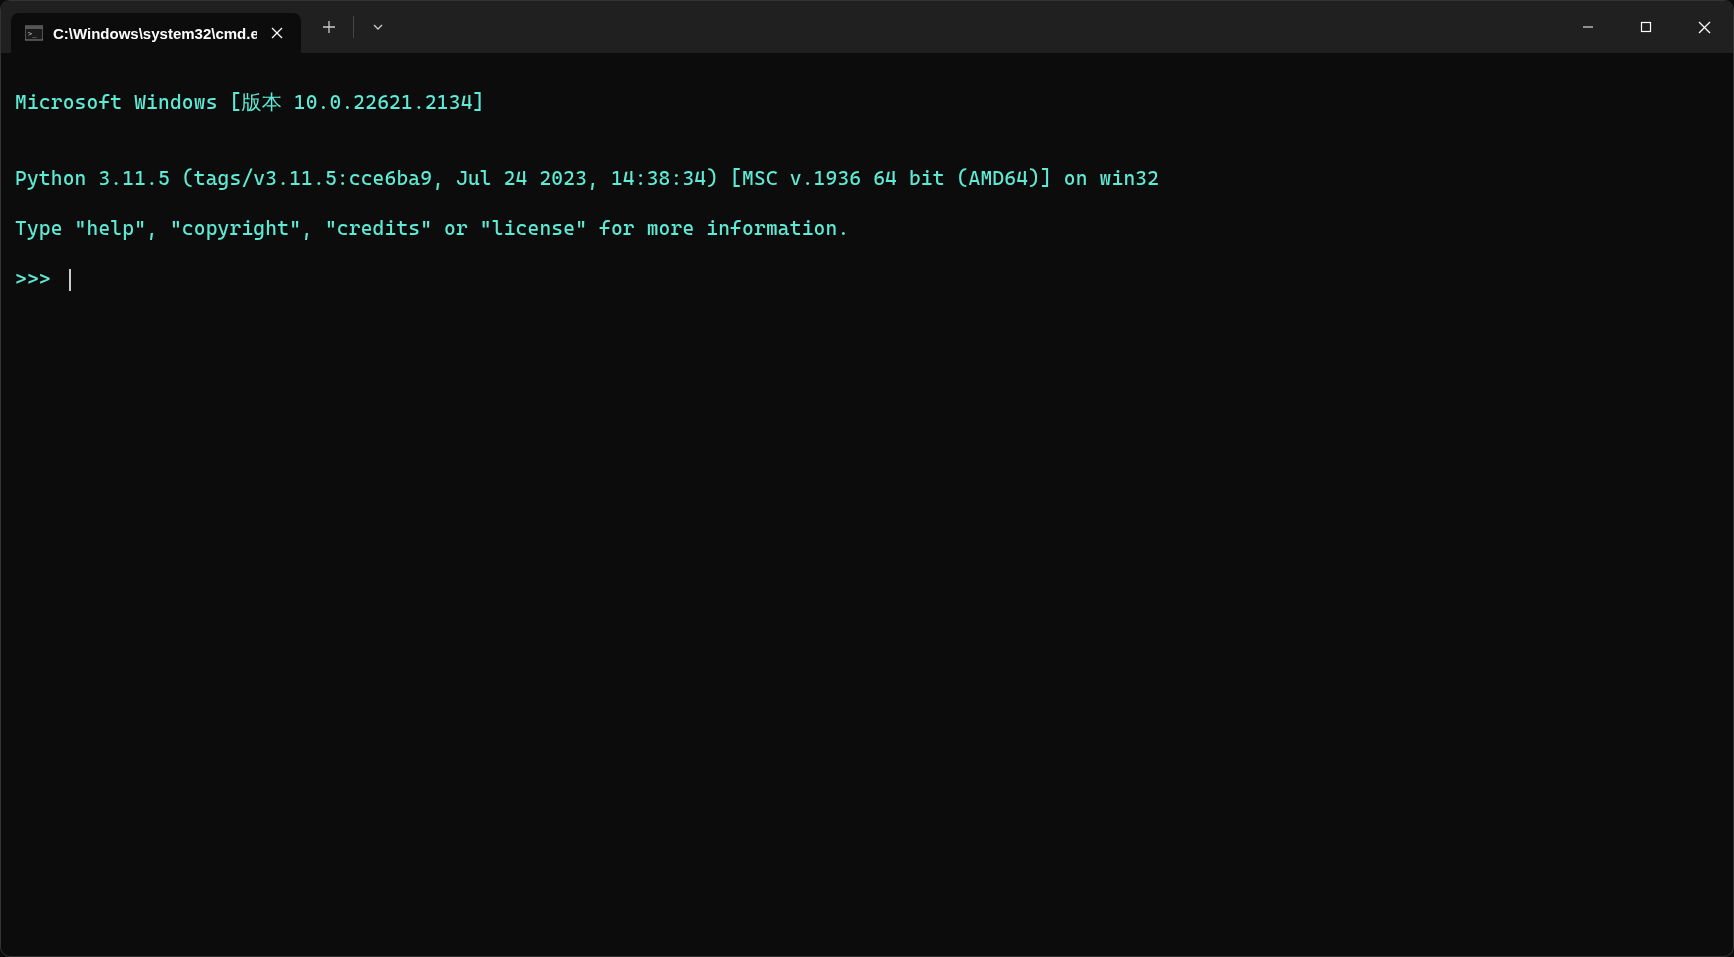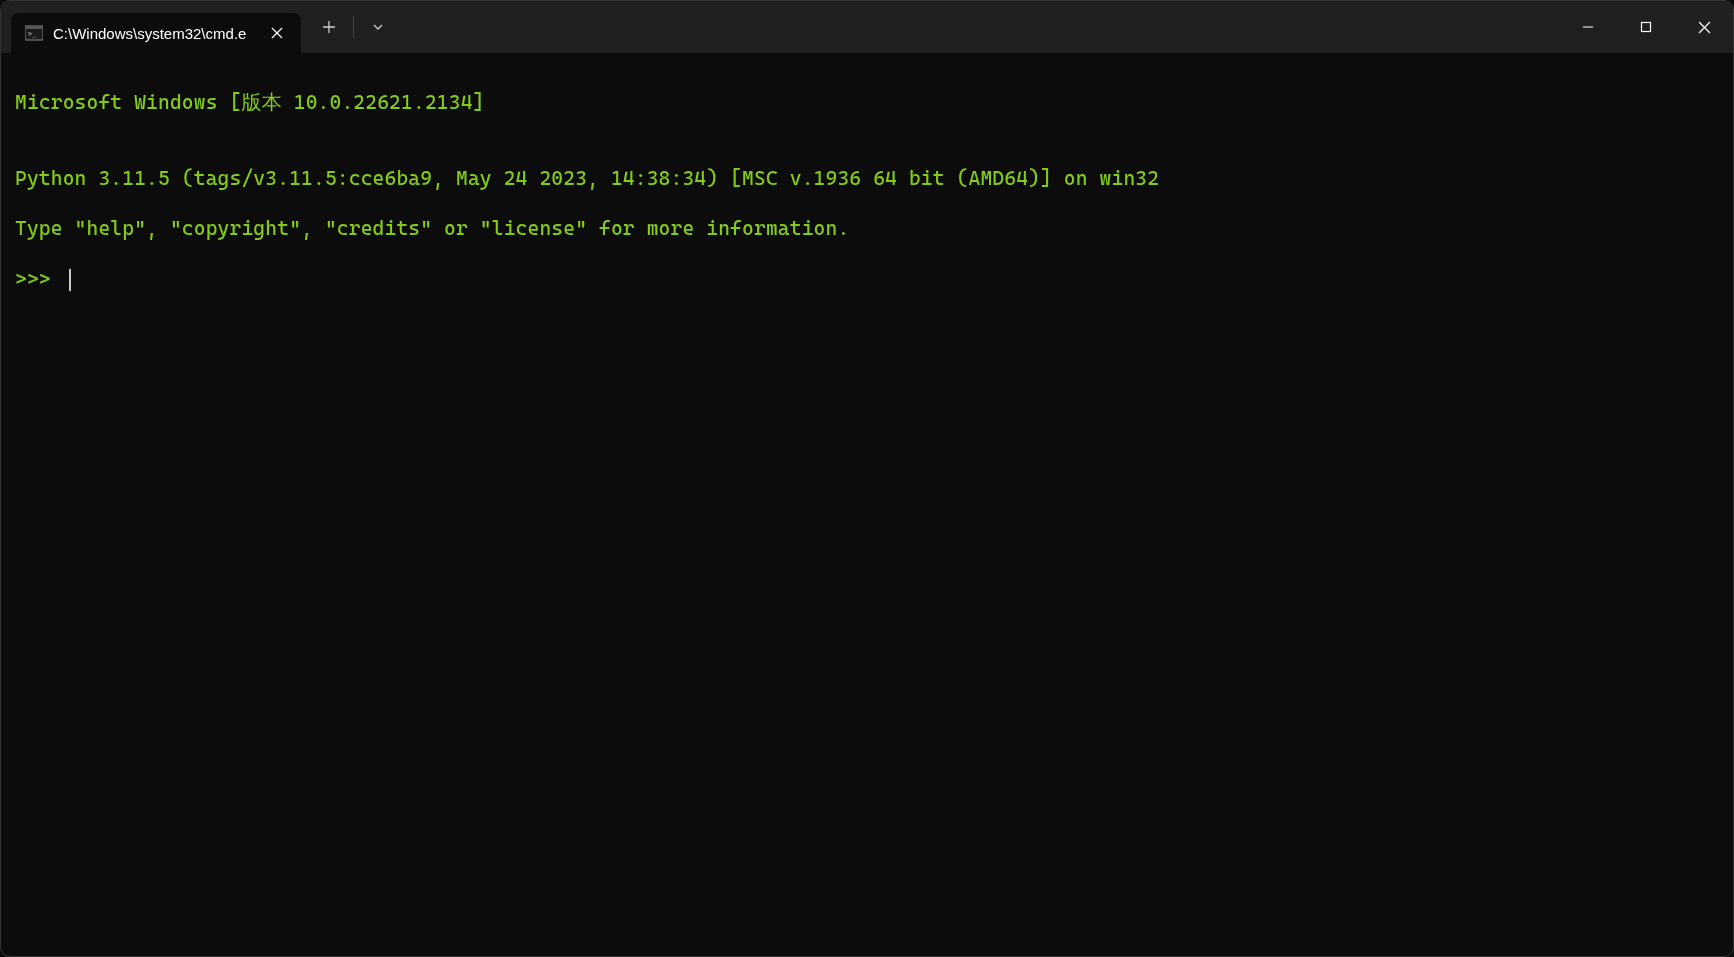--- a/index.html
+++ b/index.html
@@ -54,21 +54,21 @@
       display: flex;
       align-items: center;
       justify-content: center;
       flex-shrink: 0;
     }
 
     .tab-title {
       color: #ffffff;
       font-size: 15px;
       font-family: 'Segoe UI', Tahoma, sans-serif;
-      font-weight: 400;
+      font-weight: 700;
       white-space: nowrap;
       overflow: hidden;
       text-overflow: clip;
       flex: 1;
     }
 
     .tab-close {
       width: 20px;
       height: 20px;
       display: flex;
@@ -116,21 +116,21 @@
       height: 40px;
       display: flex;
       align-items: center;
       justify-content: center;
       color: #ffffff;
       cursor: pointer;
     }
 
     .terminal-content {
       padding: 12px 14px;
-      color: #84cc16;
+      color: #5eead4;
       font-size: 20px;
       line-height: 1.26;
       white-space: pre;
       font-family: 'Cascadia Mono', 'Consolas', monospace;
       letter-spacing: 0.2px;
     }
 
     .terminal-line {
       display: block;
     }
@@ -202,16 +202,16 @@
         <line x1="1" y1="1" x2="12" y2="12" stroke="#ffffff" stroke-width="1.2"></line>
         <line x1="12" y1="1" x2="1" y2="12" stroke="#ffffff" stroke-width="1.2"></line>
       </svg>
     </div>
   </div>
 </div>
 
 <div class="terminal-content">
 <span class="terminal-line">Microsoft Windows [版本 10.0.22621.2134]</span>
 <span class="terminal-line"></span>
-<span class="terminal-line">Python 3.11.5 (tags/v3.11.5:cce6ba9, May 24 2023, 14:38:34) [MSC v.1936 64 bit (AMD64)] on win32</span>
+<span class="terminal-line">Python 3.11.5 (tags/v3.11.5:cce6ba9, Jul 24 2023, 14:38:34) [MSC v.1936 64 bit (AMD64)] on win32</span>
 <span class="terminal-line">Type "help", "copyright", "credits" or "license" for more information.</span>
 <span class="terminal-line"><span>&gt;&gt;&gt; </span><span class="cursor"></span></span>
 </div>
 
 </body></html>

